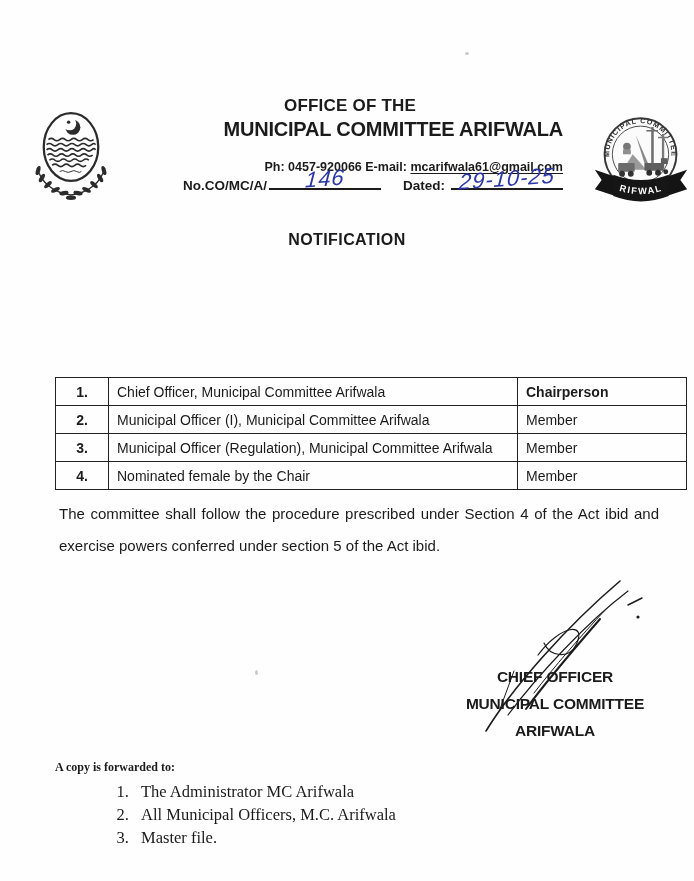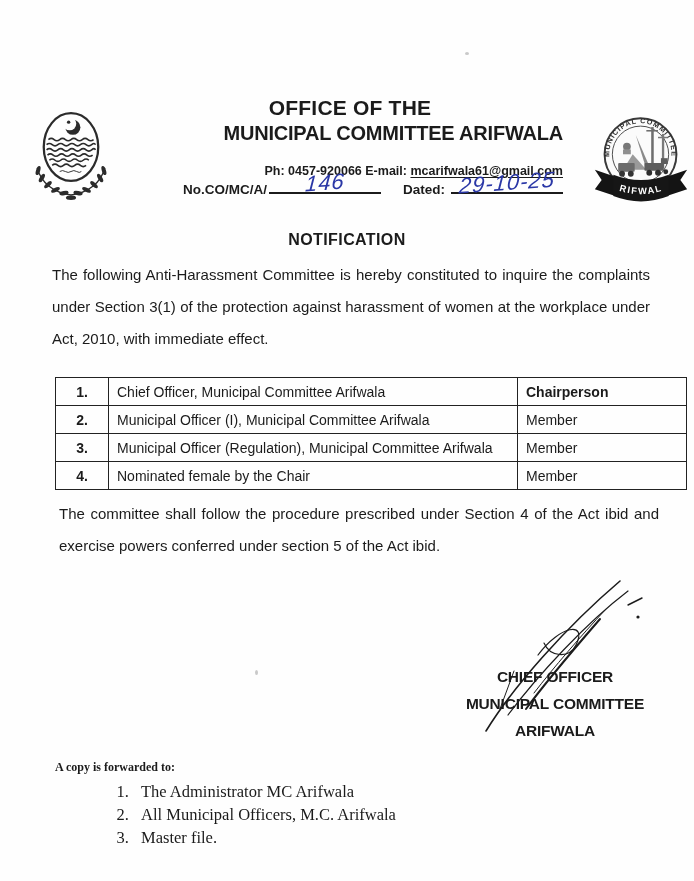--- a/index.html
+++ b/index.html
@@ -5,21 +5,21 @@
   html,body{margin:0;padding:0;background:#e8e8e8;}
   .page{
     position:relative;width:694px;height:881px;margin:0 auto;
     background:#fefefe;overflow:hidden;color:#1b1b1b;
     font-family:"Liberation Sans","DejaVu Sans",sans-serif;
   }
   
   .emblem-left{position:absolute;left:24px;top:100px;width:94px;height:112px;}
   .logo-right{position:absolute;left:590px;top:108px;width:102px;height:112px;}
   .header-text{position:absolute;left:137px;top:96px;width:426px;text-align:center;}
-  .office-line1{font-size:21px;font-weight:bold;letter-spacing:.2px;}
+  .office-line1{font-size:17px;font-weight:bold;letter-spacing:.2px;}
   .office-line2{font-size:20px;font-weight:bold;letter-spacing:-.2px;margin-top:2px;text-align:right;}
   .phone-line{font-size:12.5px;font-weight:bold;margin-top:19px;text-align:right;}
   .email-addr{text-decoration:underline;text-underline-offset:2px;}
   .ref-line{font-size:13.5px;font-weight:bold;margin-top:1px;text-align:left;padding-left:46px;white-space:nowrap;}
   .fill-line{display:inline-block;border-bottom:2px solid #1b1b1b;position:relative;height:13px;vertical-align:baseline;}
   .fill-ref{width:112px;margin-left:2px;}
   .fill-date{width:112px;margin-left:6px;}
   .dated-label{margin-left:22px;}
   .handwriting{
     position:absolute;left:0;right:0;bottom:-4px;text-align:center;
@@ -139,21 +139,20 @@
     </div>
     <div class="ref-line">
       <span>No.CO/MC/A/</span><span class="fill-line fill-ref"><span class="handwriting">146</span></span><span class="dated-label">Dated:</span><span class="fill-line fill-date"><span class="handwriting">29-10-25</span></span>
     </div>
   </div>
 
   <div class="notification-title">
     <span>NOTIFICATION</span>
   </div>
 
-  <p class="intro-para">The following Anti-Harassment Committee is hereby constituted to inquire the complaints under Section 3(1) of the protection against harassment of women at the workplace under Act, 2010, with immediate effect.</p>
 
   <table class="committee-table">
     <tbody>
         <tr>
           <td class="col-no">1.</td>
           <td class="col-desig">Chief Officer, Municipal Committee Arifwala</td>
           <td class="col-role" style="font-weight: bold;">Chairperson</td>
         </tr>
         <tr>
           <td class="col-no">2.</td>

